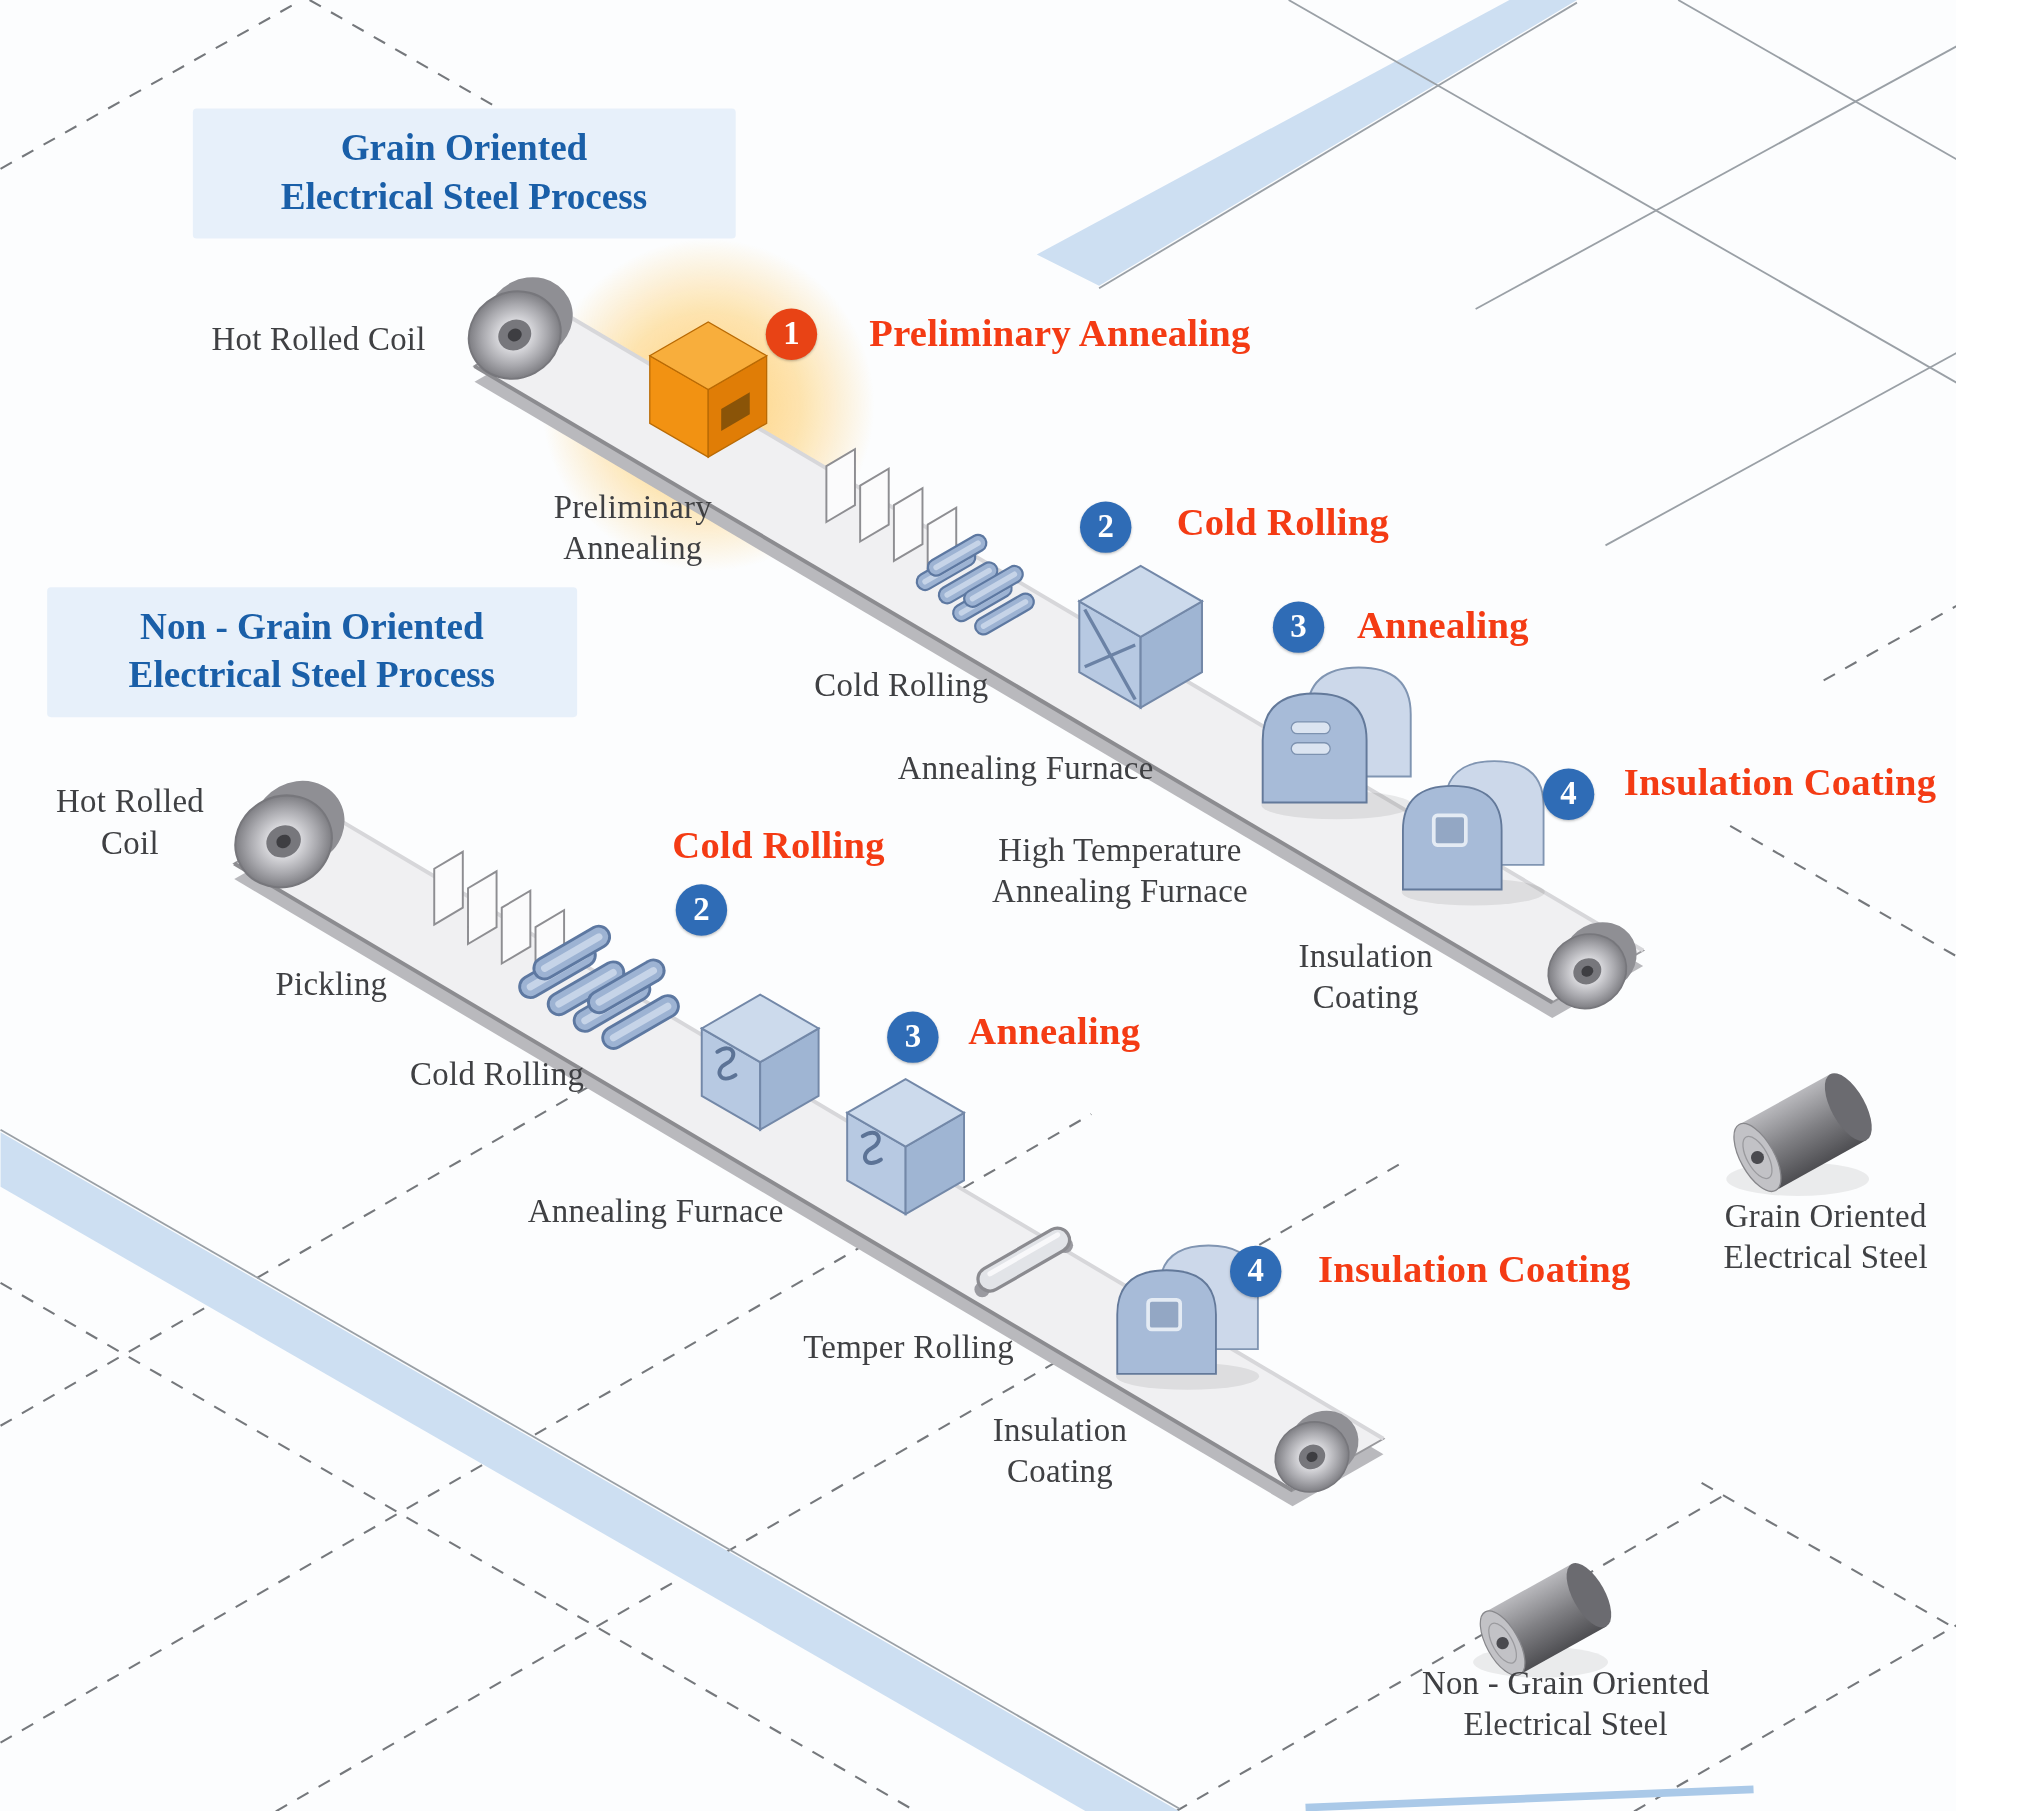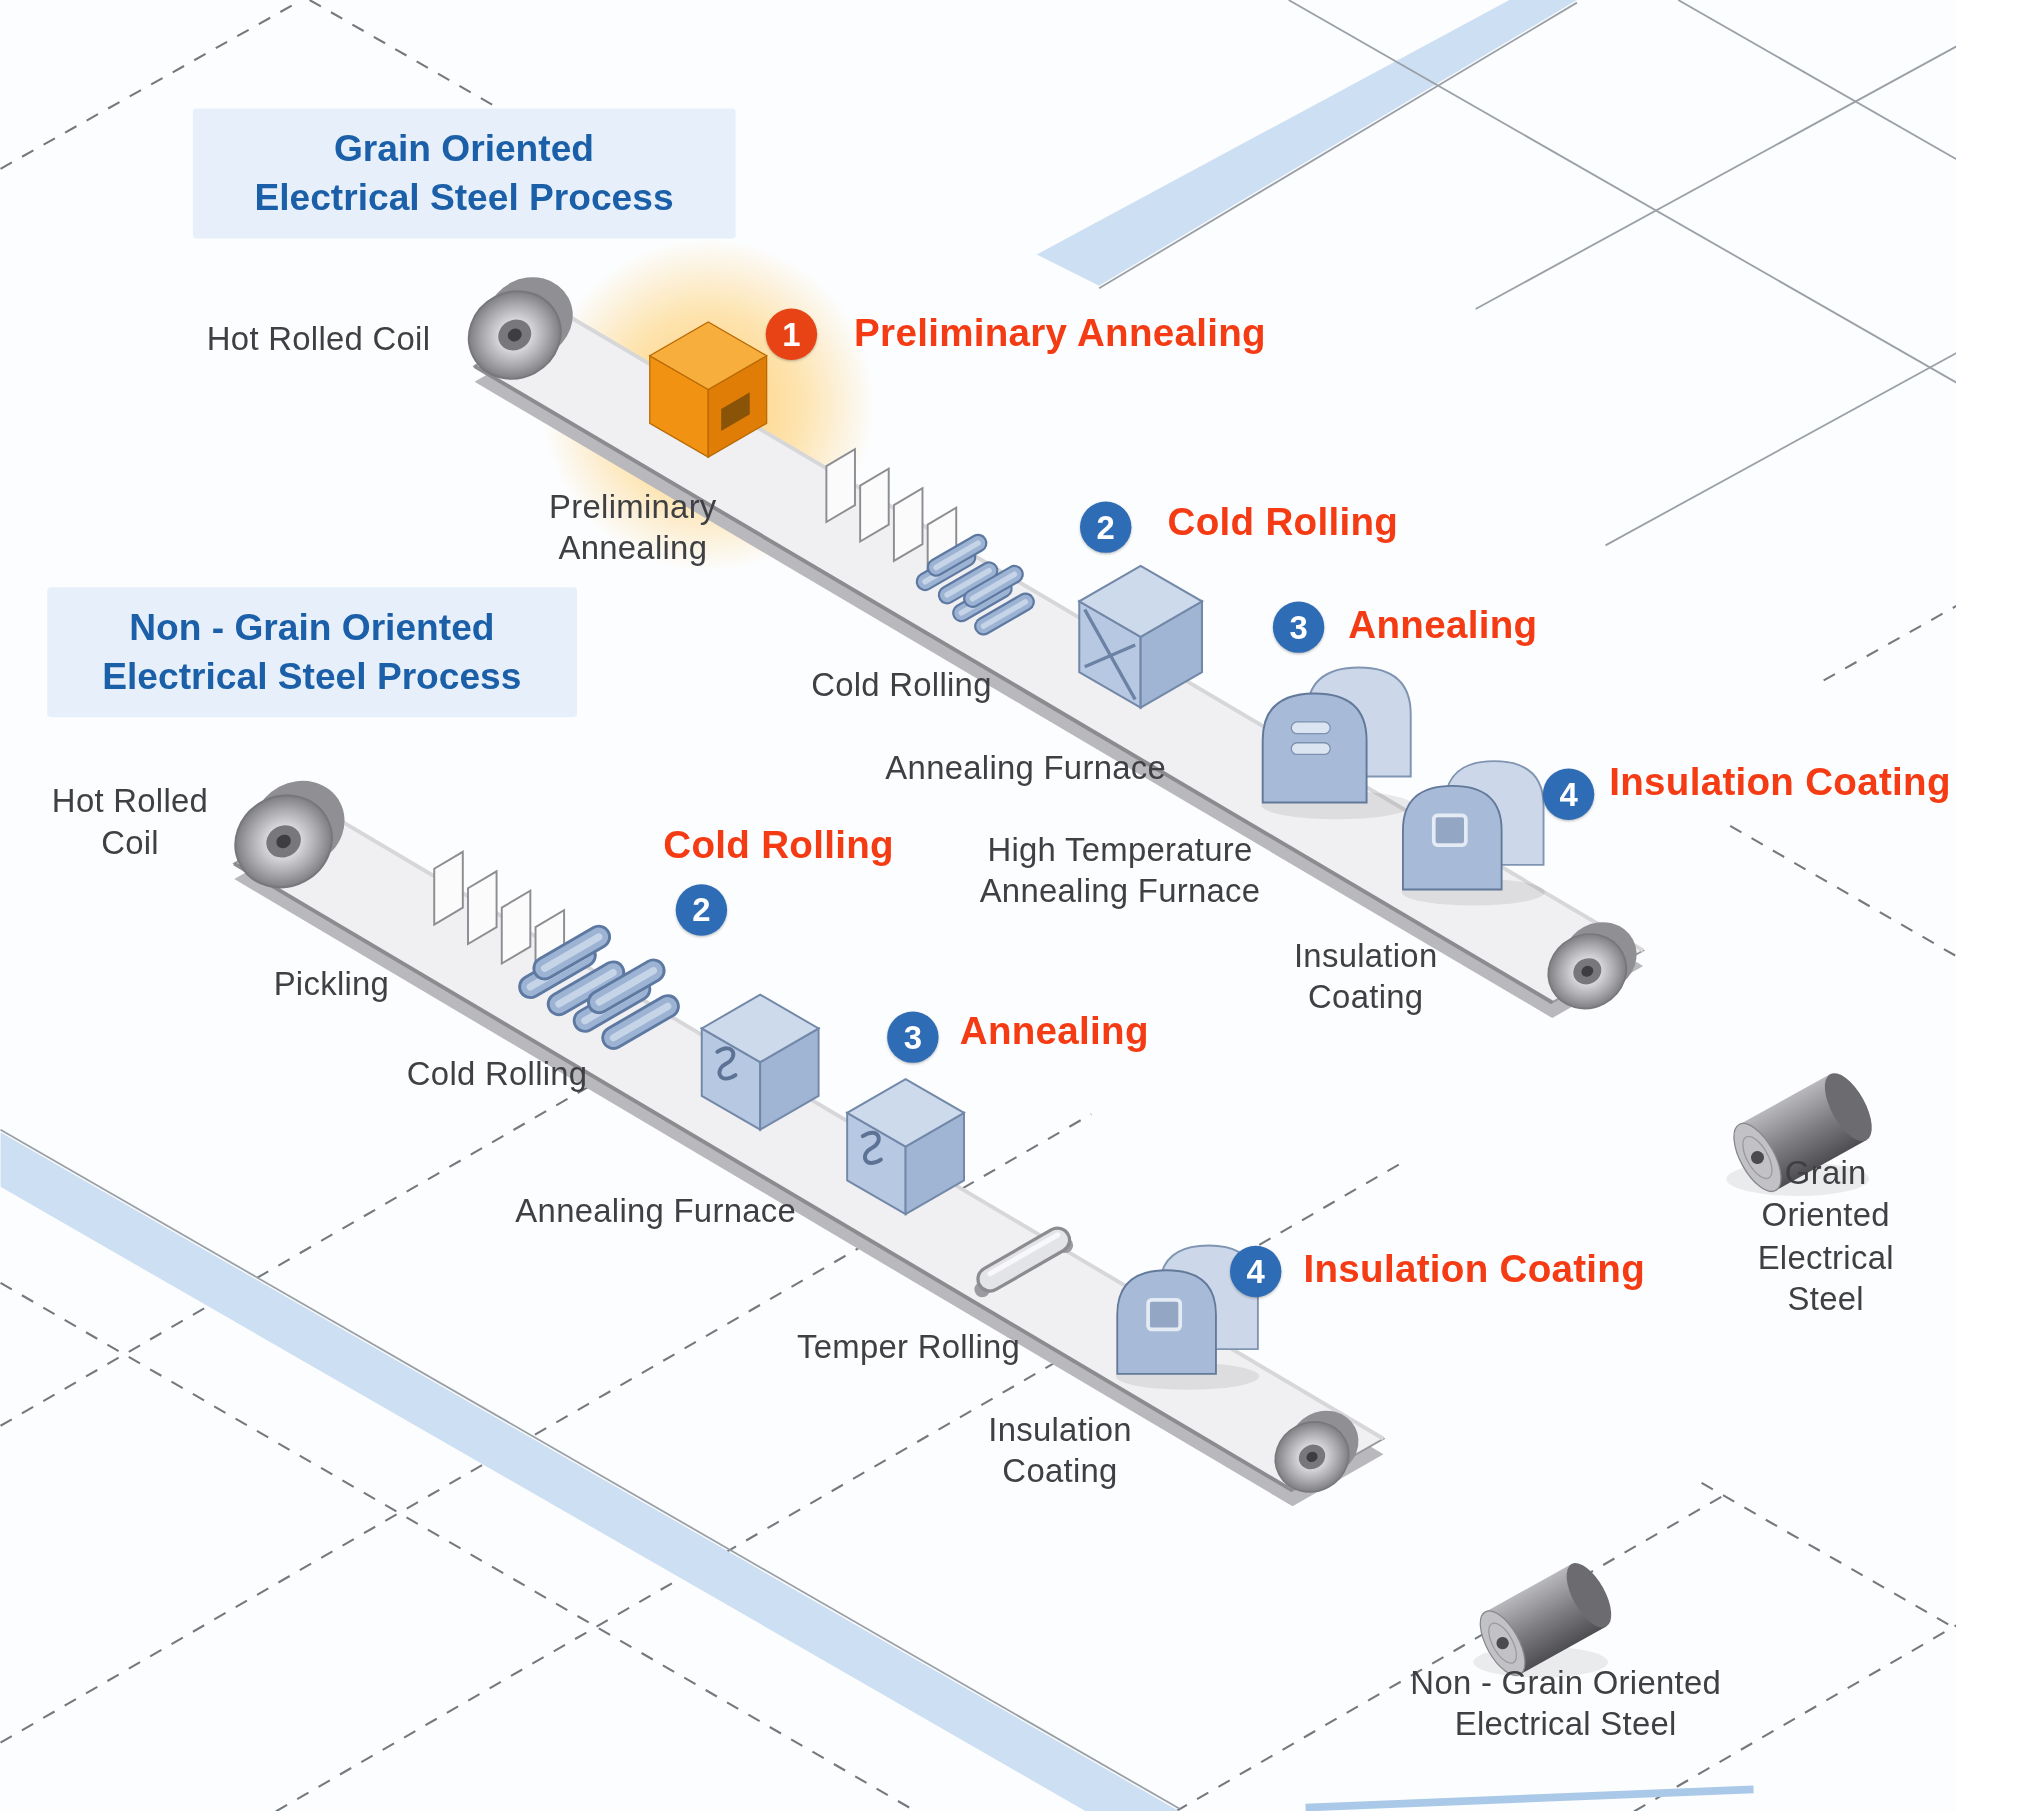--- a/index.html
+++ b/index.html
@@ -1,17 +1,17 @@
 <!DOCTYPE html>
 <html style="font-size:14.5px"><head>
 <meta charset="utf-8">
 <style>
   html,body{margin:0;padding:0;background:#fff}
   #stage{position:relative;width:1956px;height:1811px;background:#fcfdfe;overflow:hidden;
-         font-family:Liberation Sans, sans-serif}
+         font-family:Liberation Serif, serif}
   #scale{position:absolute;left:0;top:0;width:1426px;height:1268px;
          transform:scale(1.428571);transform-origin:0 0}
   #scene{position:absolute;left:0;top:0}
   .dash{stroke:#75787c;stroke-width:1.6;stroke-dasharray:10 9;fill:none}
   .solid{stroke:#9aa0a6;stroke-width:1.4;fill:none}
   .lbl{position:absolute;transform:translate(-50%,-50%);color:#3f4043;font-size:23px;
        line-height:1.28;text-align:center;white-space:pre-line;letter-spacing:0.2px}
   .steplabel{position:absolute;transform:translate(-50%,-50%);color:#f43b14;font-size:27px;
        font-weight:700;white-space:nowrap;letter-spacing:0.2px}
   .badge{position:absolute;width:36px;height:36px;border-radius:50%;display:flex;

